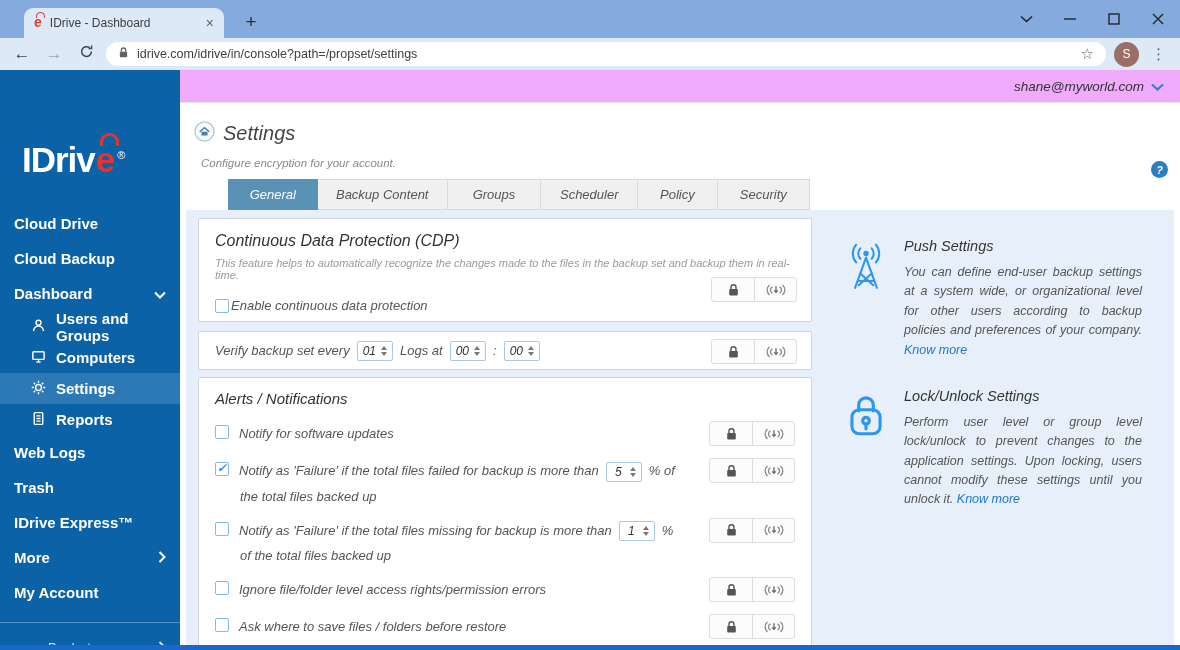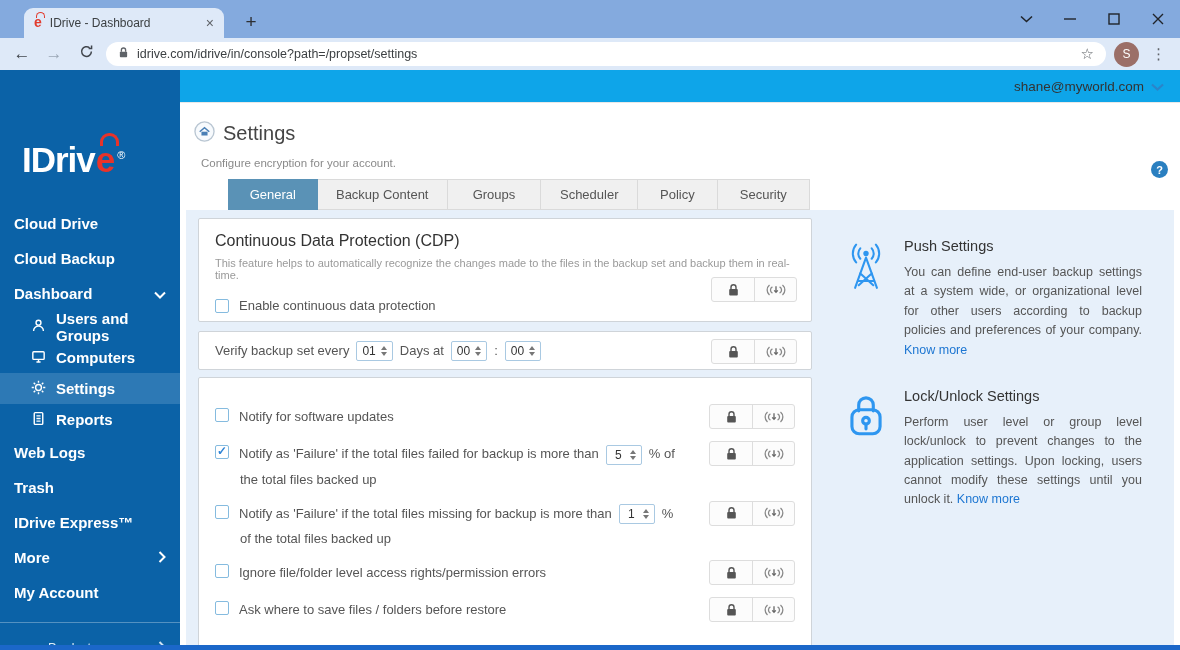--- a/index.html
+++ b/index.html
@@ -47,21 +47,21 @@
   .ssub { height:31px; display:flex; align-items:center; gap:9px; padding-left:30px; cursor:pointer; }
   .ssub svg { flex:none; }
   .ssub.active { background:#2d79b5; }
   .chev-r, .chev-d { margin-left:auto; }
   .sep { height:1px; background:rgba(255,255,255,0.3); margin:12px 0 10px; }
   .sprod { display:flex; align-items:center; gap:25px; padding:0 14px 0 18px; height:30px;
            font-size:12.5px; font-weight:400; color:#dcebf7; cursor:pointer; }
   .sprod .bullet { width:5px; height:5px; border-radius:50%; background:#cfe3f4; }
 
   
-  .main { position:absolute; left:180px; top:70px; width:1000px; height:580px; background:#0ea5e9; }
+  .main { position:absolute; left:180px; top:70px; width:1000px; height:580px; background:#f0abfc;font-style:italic; }
   .account-bar { height:33px; border-bottom:1px solid #e8e8e8; display:flex; align-items:center;
                  justify-content:flex-end; padding-right:16px; gap:7px; }
   .account-email { font-size:13.5px; color:#333; }
   .content { position:absolute; left:0; top:33px; width:1000px; height:547px; background:#fff; }
 
   .title-row { display:flex; align-items:center; gap:8px; padding:18px 0 0 14px; }
   .page-title { font-size:20px; color:#454545; }
   .help { position:absolute; right:12px; top:58px; width:17px; height:17px; border-radius:50%;
           background:#2a7fc0; color:#fff; font-size:11px; font-weight:700; display:flex;
           align-items:center; justify-content:center; cursor:pointer; }
@@ -94,21 +94,21 @@
   .spin-val { font-size:12px; color:#333; min-width:13px; text-align:center; }
   .spin-btns { display:flex; flex-direction:column; gap:2px; }
   .spin-btns i { display:block; width:0; height:0; border-left:3.5px solid transparent; border-right:3.5px solid transparent; }
   .spin-btns .up { border-bottom:4px solid #777; }
   .spin-btns .dn { border-top:4px solid #777; }
 
   .btns { display:flex; border:1px solid #ddd; border-radius:3px; background:#fcfcfc; height:25px; }
   .btn { width:42px; display:flex; align-items:center; justify-content:center; cursor:pointer; }
   .btn + .btn { border-left:1px solid #ddd; }
 
-  .p1 .cdp-row { display:flex; align-items:center; gap:10px; margin-top:17px; }
+  .p1 .cdp-row { display:flex; align-items:center; gap:2px; margin-top:17px; }
   .p1 .btns { position:absolute; right:14px; top:58px; }
   .p2 .btns { position:absolute; right:14px; top:7px; }
 
   .alerts-title { font-size:15px; color:#333; }
   .arow { display:flex; align-items:flex-start; gap:10px; margin-top:17px; position:relative; padding-right:108px; }
   .arow .cb { margin-top:1px; }
   .arow .btns { position:absolute; right:0; top:-3px; }
   .l1 { font-size:13px; color:#555; line-height:20px; }
   .l2 { font-size:13px; color:#555; margin-top:7px; margin-left:1px; }
 
@@ -317,21 +317,21 @@
 
         <div class="panel p2">
           <span class="rowtext">Verify backup set every</span>
           <span class="spin">
               <span class="spin-val">01</span>
               <span class="spin-btns">
                 <i class="up"></i>
                 <i class="dn"></i>
               </span>
             </span>
-          <span class="rowtext">Days at</span>
+          <span class="rowtext">Logs at</span>
           <span class="spin">
               <span class="spin-val">00</span>
               <span class="spin-btns">
                 <i class="up"></i>
                 <i class="dn"></i>
               </span>
             </span>
           <span class="rowtext">:</span>
           <span class="spin">
               <span class="spin-val">00</span>
@@ -350,20 +350,21 @@
             <span class="btn">
                 <svg width="22" height="14" viewBox="0 0 22 14" fill="none" stroke="#888" stroke-width="1.3">
                   <path d="M4.5 2a6.5 6.5 0 0 0 0 10M7.4 3.8a3.6 3.6 0 0 0 0 6.4M17.5 2a6.5 6.5 0 0 1 0 10M14.6 3.8a3.6 3.6 0 0 1 0 6.4"></path>
                   <path d="M11 3.2v6M9.2 7.4L11 9.4l1.8-2" stroke="#666"></path>
                 </svg>
               </span>
           </div>
         </div>
 
         <div class="panel p3">
+          <div class="alerts-title">Alerts / Notifications</div>
 
           <div class="arow">
             <span class="cb"></span>
             <div>
                 <div class="l1">Notify for software updates</div>
               </div>
             <div class="btns">
               <span class="btn">
                   <svg width="13" height="14" viewBox="0 0 13 14">
                     <path d="M4 6V4.2a2.5 2.5 0 0 1 5 0V6" fill="none" stroke="#555" stroke-width="1.4"></path>

